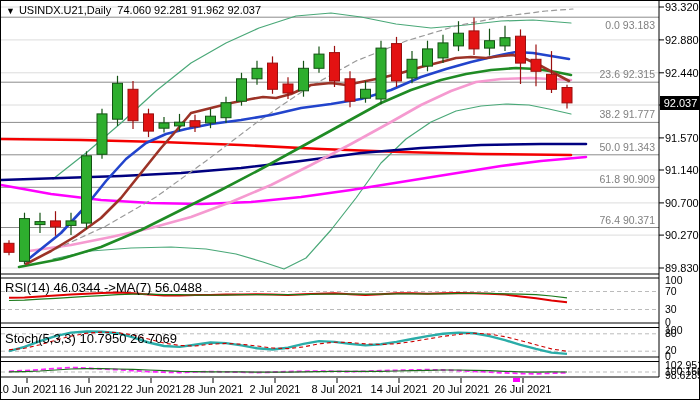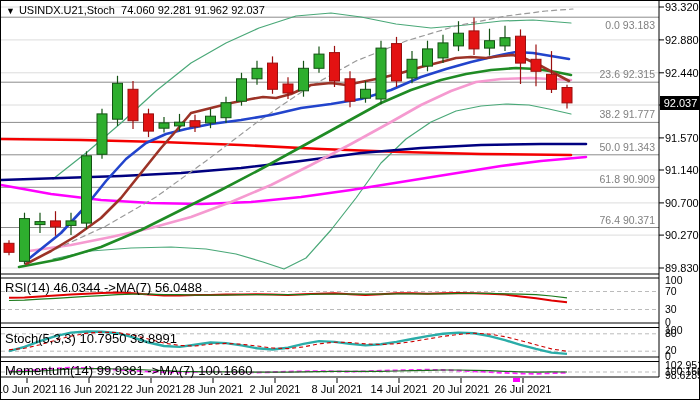--- a/index.html
+++ b/index.html
@@ -189,22 +189,21 @@
       <line x1="398" y1="377" x2="398" y2="382" stroke="#000"></line>
       <text x="398" y="392" font-size="11" fill="#000" text-anchor="middle">14 Jul 2021</text>
       <line x1="460" y1="377" x2="460" y2="382" stroke="#000"></line>
       <text x="460" y="392" font-size="11" fill="#000" text-anchor="middle">20 Jul 2021</text>
       <line x1="522" y1="377" x2="522" y2="382" stroke="#000"></line>
       <text x="522" y="392" font-size="11" fill="#000" text-anchor="middle">26 Jul 2021</text>
       <rect x="512" y="377" width="7" height="4" fill="#ff00ff"></rect>
     </svg>
 
   <div class="title">
-    <span class="tri">▼</span><span>USINDX.U21,Stoch</span>&nbsp;
+    <span class="tri">▼</span><span>USINDX.U21,Daily</span>&nbsp;
     <span>74.060 92.281 91.962 92.037</span>
   </div>
 
   <div class="pane-label lbl-rsi">RSI(14) 46.0344  -&gt;MA(7) 56.0488</div>
-  <div class="pane-label lbl-stoch">Stoch(5,3,3) 10.7950 33.8991</div>
-  <div class="pane-label lbl-mom">Momentum(14) 99.9381  -&gt;MA(7) 100.1660</div>
+  <div class="pane-label lbl-stoch">Stoch(5,3,3) 10.7950 26.7069</div>
 
   <div class="price-box">92.037</div>
 </div>
 
 </body></html>

